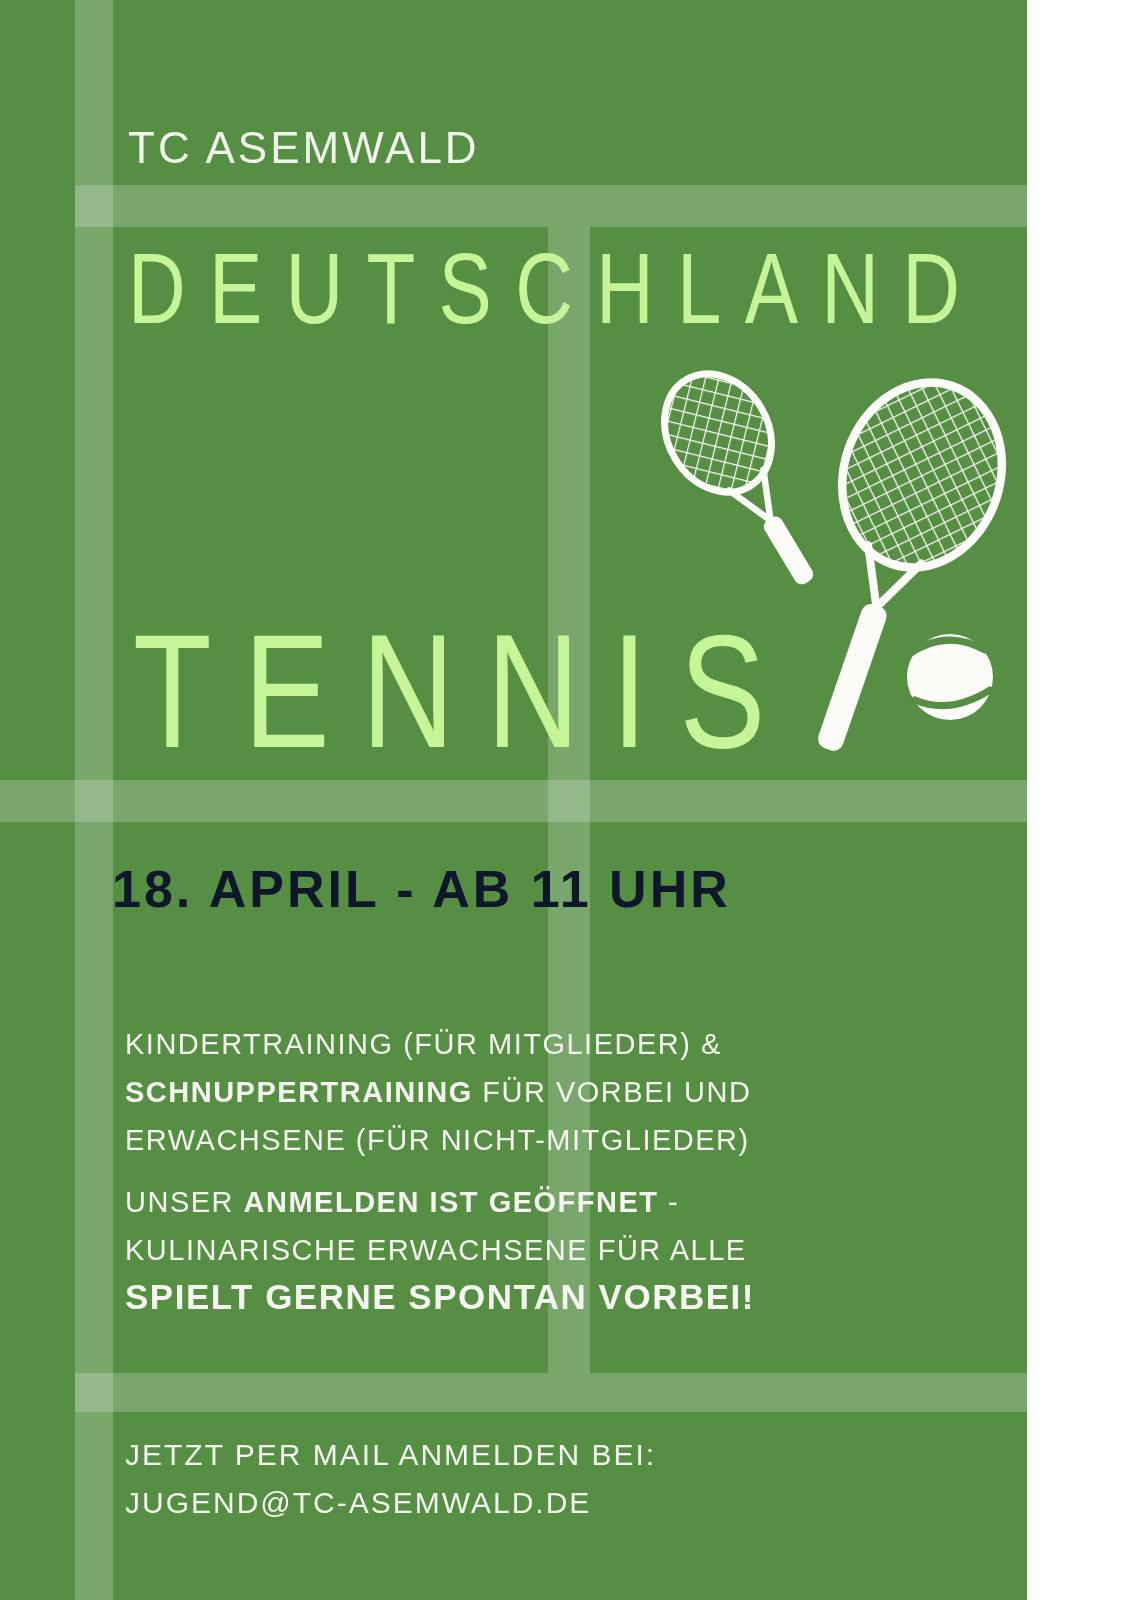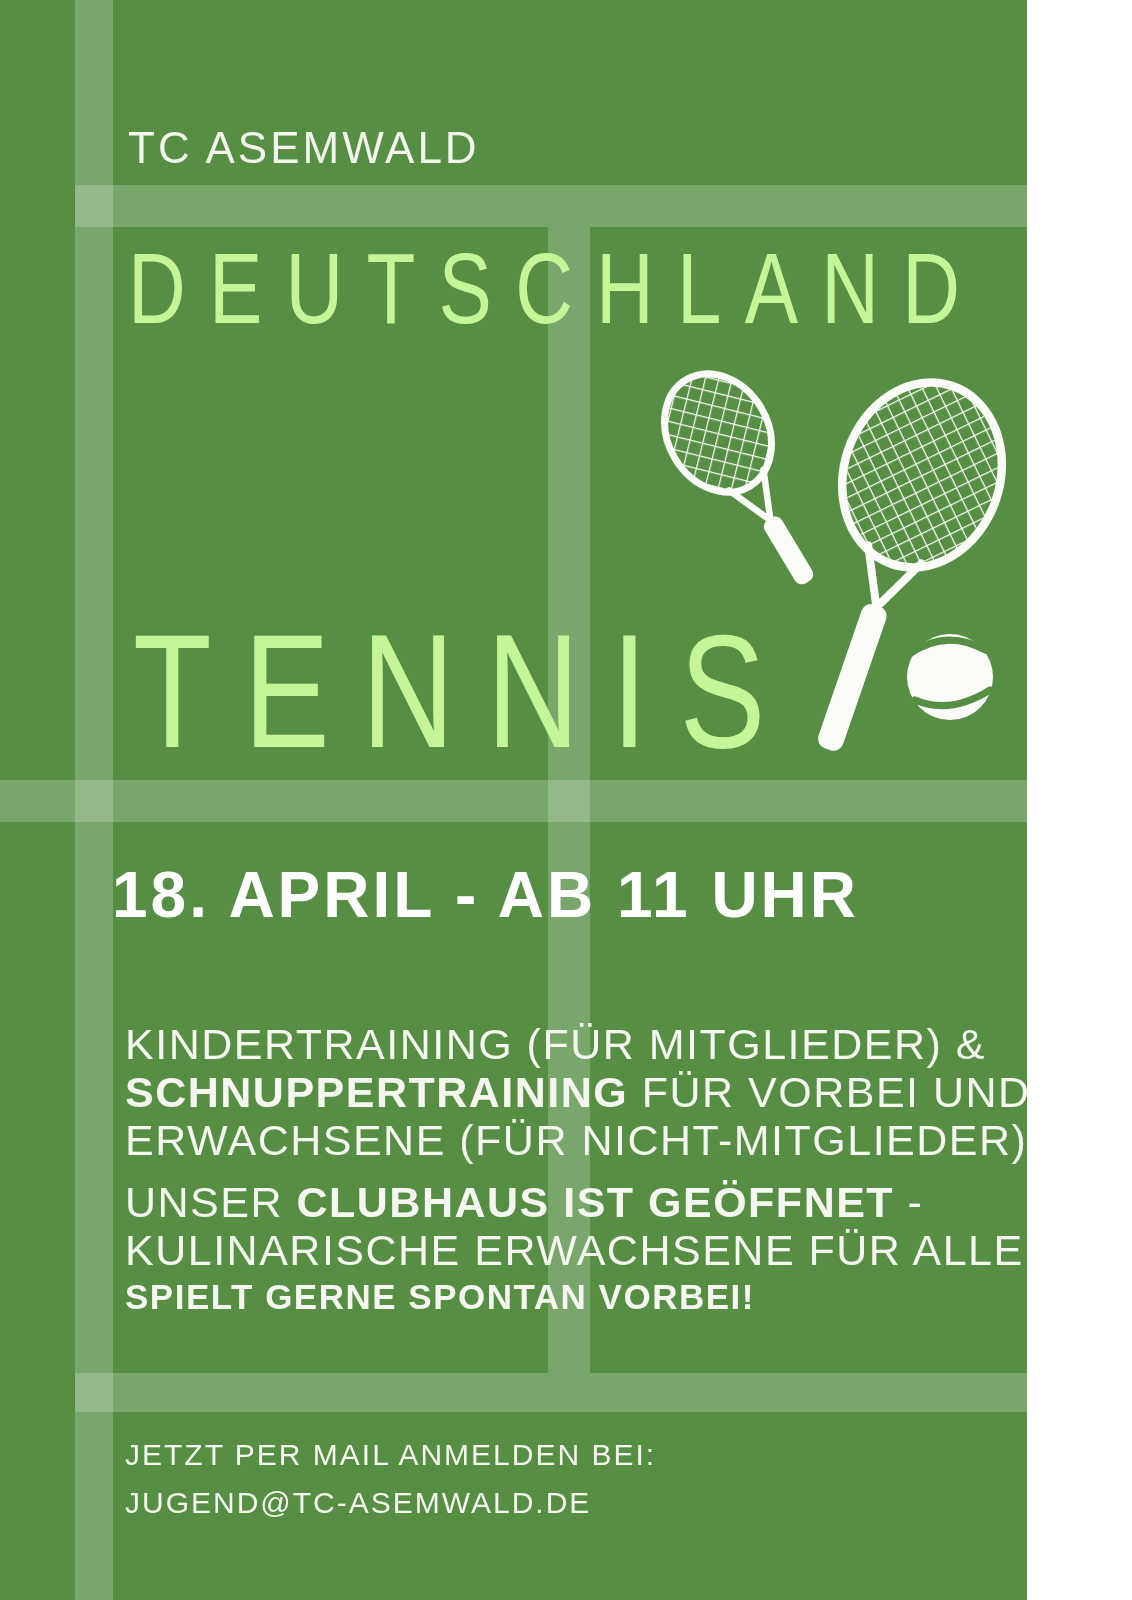--- a/index.html
+++ b/index.html
@@ -28,27 +28,27 @@
   .title{
     color:#c6f598;line-height:1;
     display:inline-block;transform:scaleX(0.8);transform-origin:0 0;
   }
   .t1{left:128px;top:231px;font-size:100px;letter-spacing:29px;}
   .t2{left:133px;top:414px;font-size:97px;letter-spacing:20px;}
   .t3{left:133px;top:599px;font-size:161px;letter-spacing:40px;}
 
   .date{
     left:112px;top:863px;
-    font-size:64px;font-weight:700;letter-spacing:3px;
-    color:#ffffff;line-height:1;
+    font-size:52px;font-weight:700;letter-spacing:3px;
+    color:#0f172a;line-height:1;
   }
   .body-block{
     left:125px;
     color:#f4f6ef;
-    font-size:43px;letter-spacing:1.5px;line-height:48px;
+    font-size:29px;letter-spacing:1.5px;line-height:48px;
     white-space:nowrap;
   }
   .p1{top:1020px;}
   .p2{top:1178px;}
   .cta{top:1277px;font-weight:700;font-size:35px;line-height:40px;}
   .contact{top:1431px;font-size:30px;line-height:48px;letter-spacing:2px;}
   .b{font-weight:700;}
   .graphic{position:absolute;left:610px;top:335px;width:430px;height:440px;}
 </style>
 </head>
@@ -70,21 +70,21 @@
 
   <div class="txt date">18. APRIL - AB 11 UHR</div>
 
   <div class="txt body-block p1">
     <div>KINDERTRAINING (FÜR MITGLIEDER) &amp;</div>
     <div><span class="b">SCHNUPPERTRAINING</span><span> FÜR VORBEI UND</span></div>
     <div>ERWACHSENE (FÜR NICHT-MITGLIEDER)</div>
   </div>
 
   <div class="txt body-block p2">
-    <div><span>UNSER </span><span class="b">CLUBHAUS IST GEÖFFNET</span><span> -</span></div>
+    <div><span>UNSER </span><span class="b">ANMELDEN IST GEÖFFNET</span><span> -</span></div>
     <div>KULINARISCHE ERWACHSENE FÜR ALLE</div>
   </div>
 
   <div class="txt body-block cta">SPIELT GERNE SPONTAN VORBEI!</div>
 
   <div class="txt body-block contact">
     <div>JETZT PER MAIL ANMELDEN BEI:</div>
     <div>JUGEND@TC-ASEMWALD.DE</div>
   </div>
 

